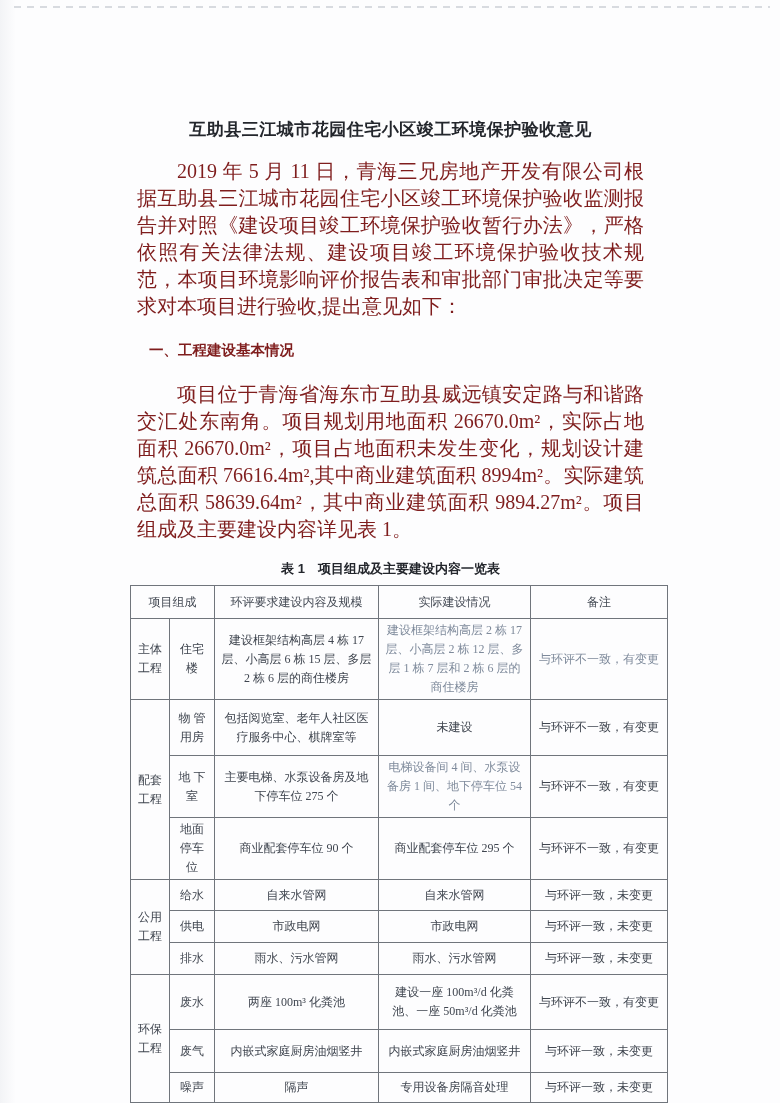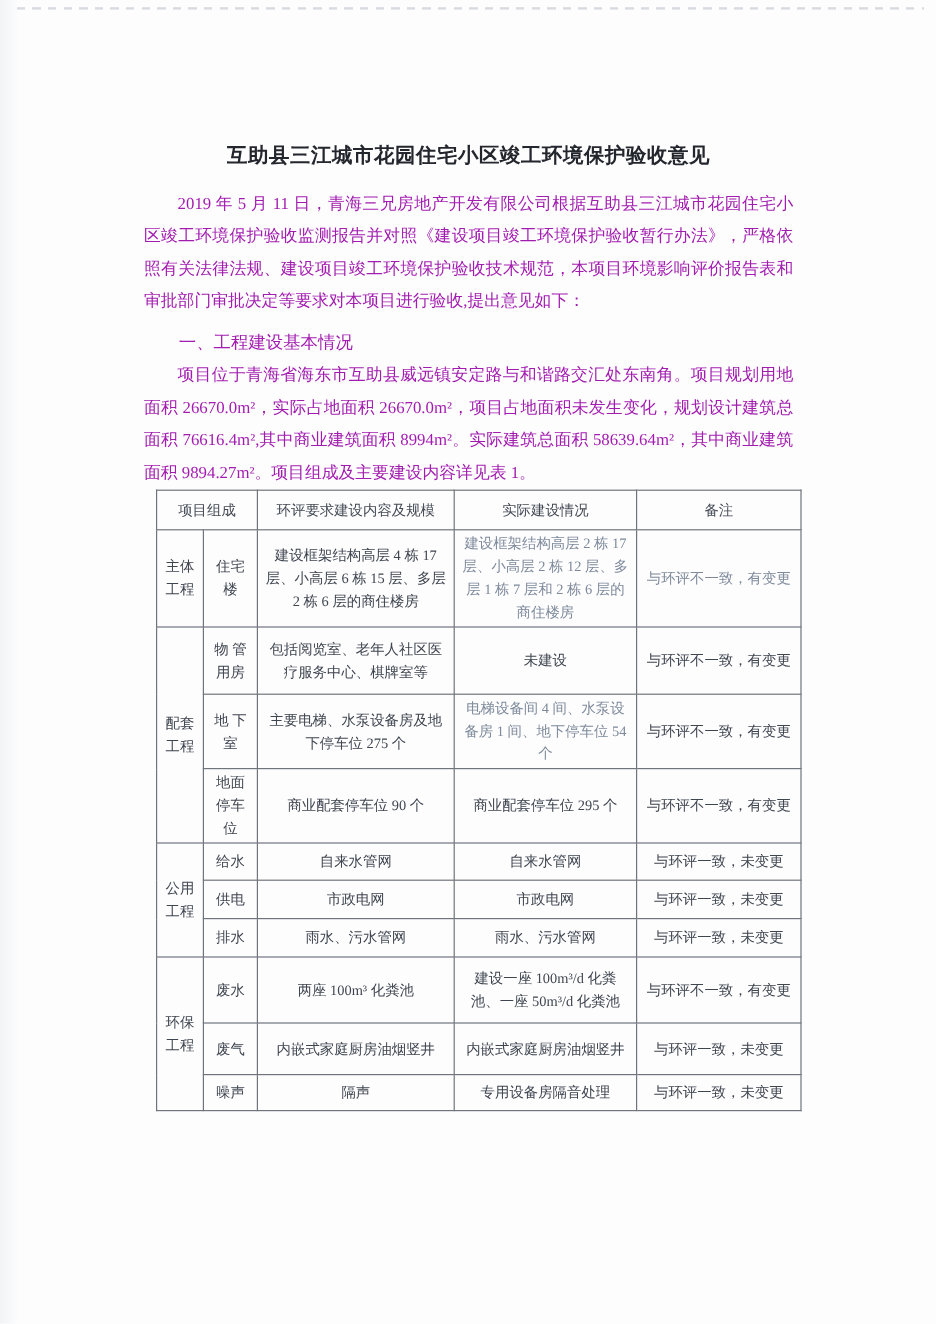--- a/index.html
+++ b/index.html
@@ -28,26 +28,26 @@
     position:absolute;
     left:120px;top:118px;width:541px;
   }
   .doc-title{
     margin:0 0 16px 0;
     font-family:"Liberation Sans","DejaVu Sans",sans-serif;
     font-size:17px;font-weight:bold;color:#23262c;
     text-align:center;letter-spacing:.5px;
   }
   p.body-par{
-    margin:0;font-size:14px;line-height:27px;
-    text-align:justify;text-indent:2em;color:#a21caf;
+    margin:17px;font-size:20px;line-height:27px;
+    text-align:justify;text-indent:2em;color:#7f1d1d;
   }
   p.heading{
-    margin:0;font-size:14.5px;line-height:27px;font-weight:normal;
-    text-indent:2em;color:#a21caf;
+    margin:0;font-size:14.5px;line-height:27px;font-weight:bold;
+    text-indent:2em;color:#7f1d1d;
     font-family:"Liberation Sans","DejaVu Sans",sans-serif;
   }
   p.heading.first{margin-top:8px;}
   .table-caption{
     margin:9px 0 7px 0;
     font-family:"Liberation Sans","DejaVu Sans",sans-serif;
     font-size:13px;font-weight:bold;color:#23262c;text-align:center;
   }
   table.project-table{
     border-collapse:collapse;table-layout:fixed;
@@ -78,20 +78,21 @@
 
     <h1 class="doc-title">互助县三江城市花园住宅小区竣工环境保护验收意见</h1>
 
     <p class="body-par">2019 年 5 月 11 日，青海三兄房地产开发有限公司根据互助县三江城市花园住宅小区竣工环境保护验收监测报告并对照《建设项目竣工环境保护验收暂行办法》，严格依照有关法律法规、建设项目竣工环境保护验收技术规范，本项目环境影响评价报告表和审批部门审批决定等要求对本项目进行验收,提出意见如下：</p>
 
     <p class="heading first">一、工程建设基本情况</p>
 
 
     <p class="body-par">项目位于青海省海东市互助县威远镇安定路与和谐路交汇处东南角。项目规划用地面积 26670.0m²，实际占地面积 26670.0m²，项目占地面积未发生变化，规划设计建筑总面积 76616.4m²,其中商业建筑面积 8994m²。实际建筑总面积 58639.64m²，其中商业建筑面积 9894.27m²。项目组成及主要建设内容详见表 1。</p>
 
+    <p class="table-caption">表 1　项目组成及主要建设内容一览表</p>
 
     <table class="project-table">
       <colgroup>
         <col style="width:39px">
           <col style="width:45px">
           <col style="width:164px">
           <col style="width:152px">
           <col style="width:137px">
       </colgroup>
       <tbody>

